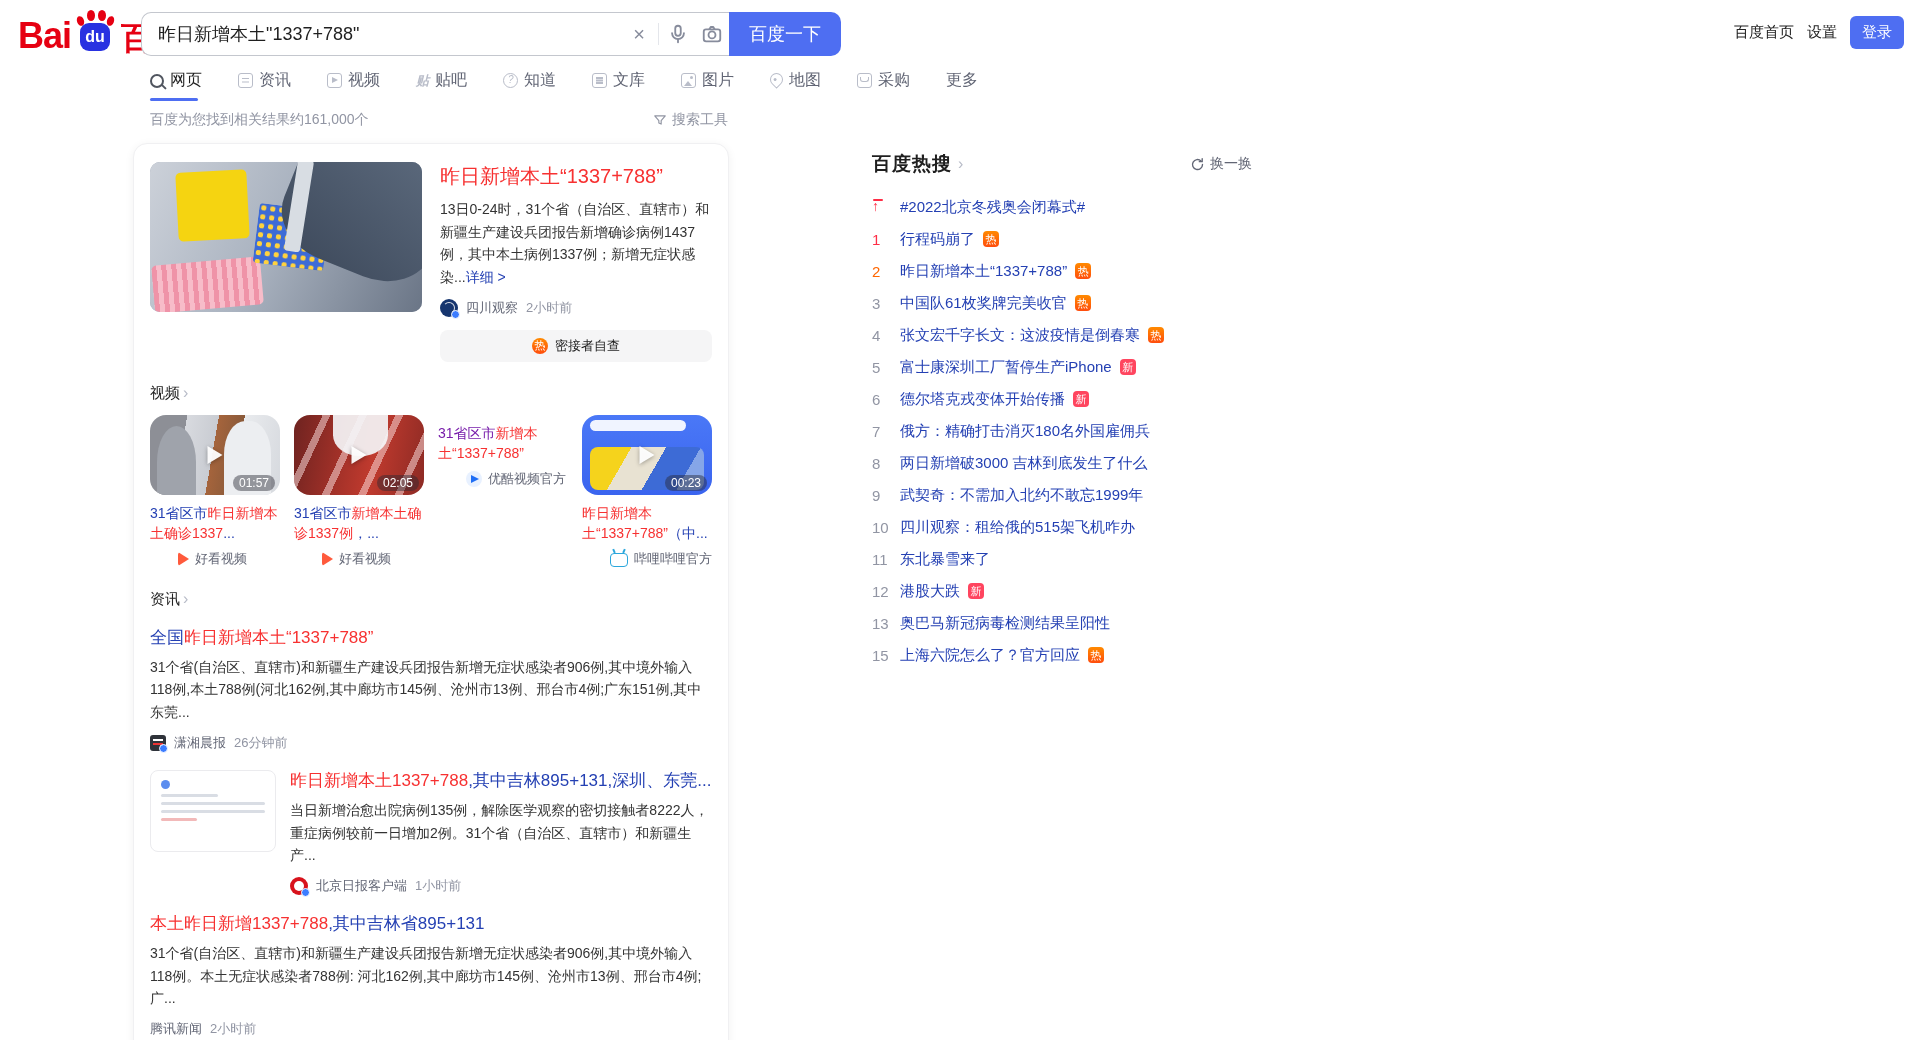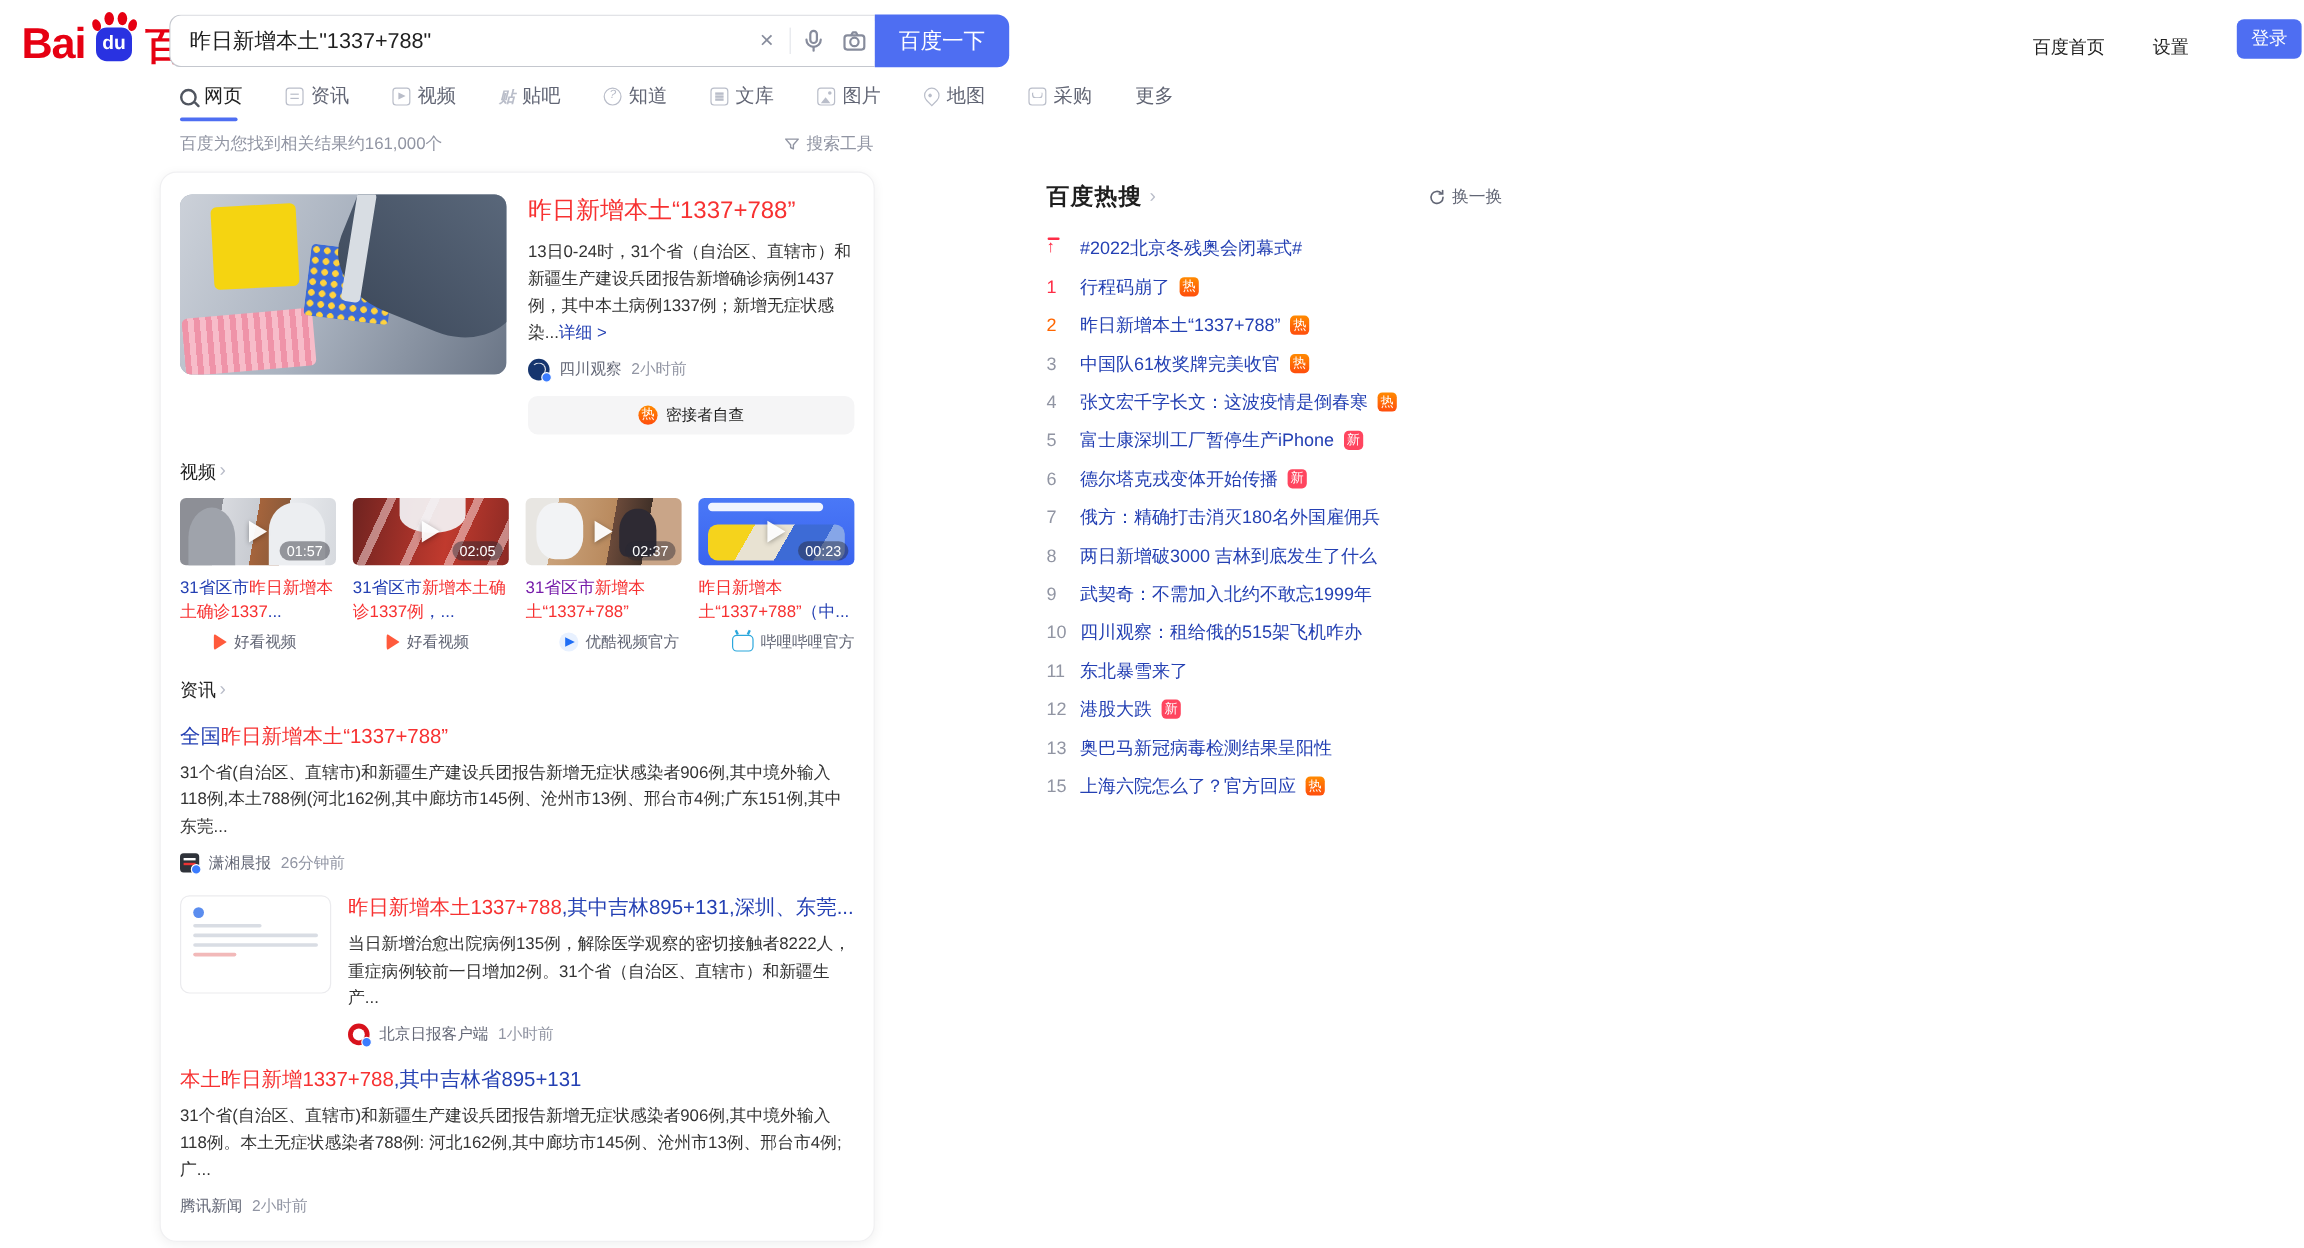--- a/index.html
+++ b/index.html
@@ -27,21 +27,21 @@
   .searchwrap{position:absolute;left:141px;top:12px;display:flex;height:44px;}
   .searchbox{width:587px;height:42px;border:1px solid #c4c7ce;border-right:none;border-radius:10px 0 0 10px;
       display:flex;align-items:center;background:#fff;}
   .searchbox input{flex:1;border:none;outline:none;font-size:18px;padding:0 12px 0 16px;color:#1f1f1f;
       font-family:"Liberation Sans","DejaVu Sans",sans-serif;background:transparent;}
   .sb-icon{display:flex;align-items:center;justify-content:center;width:34px;height:34px;cursor:pointer;}
   .sb-close{font-size:20px;color:#878c9c;line-height:1;}
   .sb-sep{width:1px;height:22px;background:#e4e6eb;margin:0 2px;}
   .search-btn{width:112px;height:44px;border:none;background:#4e6ef2;color:#fff;font-size:18px;
       border-radius:0 10px 10px 0;cursor:pointer;font-family:inherit;}
-  .top-links{position:absolute;right:2px;top:16px;display:flex;align-items:flex-end;gap:40px;}
+  .top-links{position:absolute;right:16px;top:16px;display:flex;align-items:center;gap:13px;}
   .top-links a{color:#222;font-size:15px;}
   .login-btn{background:#4e6ef2;color:#fff;border:none;border-radius:6px;font-size:15px;padding:7px 12px;cursor:pointer;font-family:inherit;}
   
   .tabs{margin:2px 0 0 150px;display:flex;gap:36px;align-items:flex-end;}
   .tab{position:relative;display:flex;align-items:center;font-size:16px;color:#626675;padding-bottom:10px;}
   .tab.active{color:#1f1f1f;}
   .tab.active::after{content:"";position:absolute;left:0;right:4px;bottom:0;height:3px;border-radius:2px;background:#4e6ef2;}
   .ti{display:inline-block;position:relative;margin-right:6px;}
   .ti-search{width:10px;height:10px;border:2px solid #50555f;border-radius:50%;}
   .ti-search::after{content:"";position:absolute;width:6px;height:2px;background:#50555f;right:-5px;bottom:-2px;transform:rotate(45deg);border-radius:1px;}
@@ -104,21 +104,21 @@
       width:16px;height:16px;flex:none;line-height:1;}
   .b-hot{background:linear-gradient(180deg,#ff8a00,#ff4d0d);}
   .b-new{background:#ff455f;}
   .hot-bar .badge{border-radius:50%;}
   
   .sec-head{margin-top:22px;font-size:15px;color:#222;display:flex;align-items:center;gap:3px;}
   .chev{color:#b8bcc8;font-size:16px;line-height:1;}
   
   .video-row{display:flex;gap:14px;margin-top:12px;}
   .vcard{width:130px;flex:none;}
-  .vthumb{height:56px;border-radius:5px;position:relative;overflow:hidden;cursor:pointer;}
+  .vthumb{height:80px;border-radius:16px;position:relative;overflow:hidden;cursor:pointer;}
   .vplay{position:absolute;left:50%;top:50%;transform:translate(-50%,-50%);z-index:2;width:0;height:0;
       border-left:15px solid rgba(255,255,255,.95);border-top:9px solid transparent;border-bottom:9px solid transparent;
       filter:drop-shadow(0 1px 2px rgba(0,0,0,.35));}
   .vdur{position:absolute;right:5px;bottom:4px;z-index:2;color:#fff;font-size:12px;background:rgba(40,40,50,.45);
       border-radius:8px;padding:1px 6px;}
   .v1{background:linear-gradient(100deg,#8d8f96 0%,#8d8f96 26%,#d8dadf 26%,#c9ccd2 48%,#a5643c 48%,#8a5a3a 66%,#e9ebee 66%,#d6d9de 100%);}
   .v1::before{content:"";position:absolute;left:5%;top:14%;width:30%;height:90%;background:#9fa3ab;border-radius:50% 50% 0 0;}
   .v1::after{content:"";position:absolute;right:7%;top:8%;width:36%;height:92%;background:#eceef1;border-radius:45% 45% 0 0;}
   .v2{background:linear-gradient(100deg,#6e2320,#a03028 35%,#c03a2e 60%,#8c2a24);}
   .v2::before{content:"";position:absolute;inset:0;background:repeating-linear-gradient(115deg,rgba(255,255,255,0) 0 26px,rgba(255,230,230,.5) 26px 33px);}
@@ -311,24 +311,20 @@
               <span class="vplay"></span>
               <span class="vdur">02:05</span>
             </div>
             <a class="vtitle"><span class="seg-link">31省区市</span><span class="seg-em">新增本土确诊1337例</span><span class="seg-link">，...</span></a>
             <div class="vsrc">
               <span class="sicon sicon-haokan"></span>
               <span>好看视频</span>
             </div>
           </div>
           <div class="vcard">
-            <div class="vthumb v3">
-              <span class="vplay"></span>
-              <span class="vdur">02:37</span>
-            </div>
             <a class="vtitle"><span class="seg-visited">31省区市</span><span class="seg-em">新增本土“1337+788”</span></a>
             <div class="vsrc">
               <span class="sicon sicon-youku"></span>
               <span>优酷视频官方</span>
             </div>
           </div>
           <div class="vcard">
             <div class="vthumb v4">
               <span class="vplay"></span>
               <span class="vdur">00:23</span>

